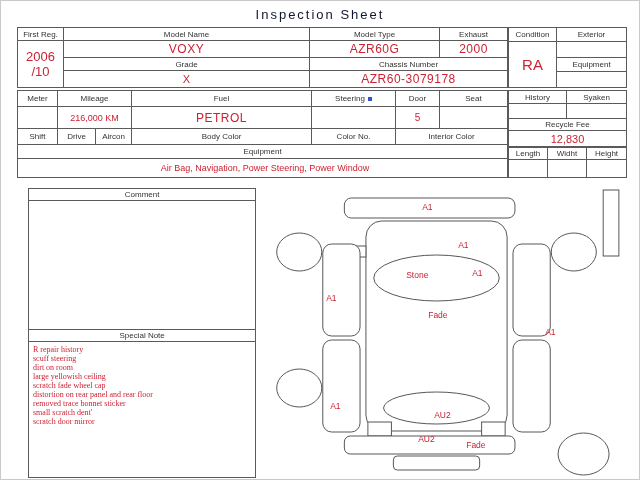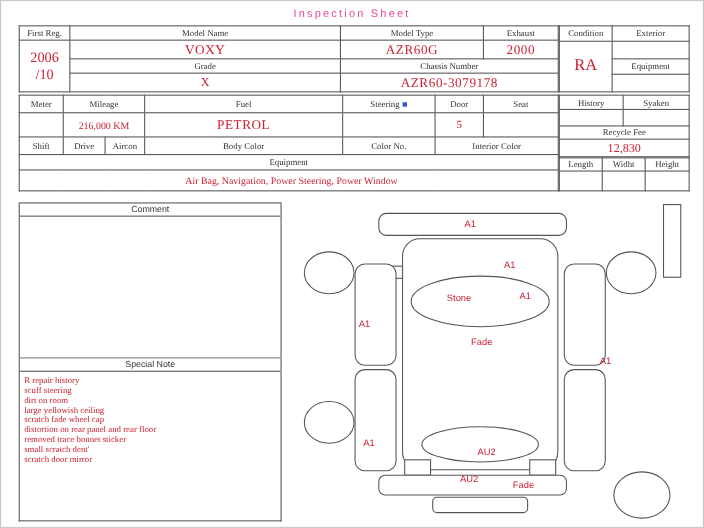--- a/index.html
+++ b/index.html
@@ -6,34 +6,33 @@
   html,body { width:640px; height:480px; }
   body {
     background:#fff;
     font-family:"Liberation Sans", sans-serif;
     border:1px solid #c9c9c9;
     overflow:hidden;
   }
   .sheet { padding:4px 16px 0 16px; }
   .title {
     text-align:center;
-    font-size:10px;
+    font-size:13px;
     letter-spacing:2px;
-    color:#ec4899;
+    color:#0f172a;
     padding:2px 0 5px 0;
   }
   .band { display:flex; }
   table.grid { border-collapse:collapse; table-layout:fixed; }
   .grid td {
     border:1px solid #5a5a5a;
     text-align:center;
     vertical-align:middle;
     overflow:hidden;
     white-space:nowrap;
-    font-family:Liberation Serif, serif;
   }
   .lbl { font-size:8px; color:#333; }
   .val { color:var(--accent, #cc2233); }
   .v9  { font-size:9px; }
   .v10 { font-size:10px; }
   .v11 { font-size:11px; }
   .v12 { font-size:12px; letter-spacing:0.5px; }
   .v13 { font-size:13px; }
   .v15 { font-size:15px; }
   tr.r-lbl  { height:13px; }
@@ -49,21 +48,21 @@
   .gap2 { height:2px; }
   .gap10 { height:10px; }
   .marker {
     display:inline-block; width:4px; height:4px;
     background:var(--marker, #3355cc);
     margin-left:3px; vertical-align:middle;
   }
   
   .main { display:flex; margin-top:0; }
   .left-col { width:240px; }
-  .notebox { border:1px solid #5a5a5a; background:#fff; }
+  .notebox { border:1px solid #5a5a5a; background:#fff;margin-left:11px; }
   .notebox .head {
     font-size:8px; color:#333; text-align:center;
     border-bottom:1px solid #5a5a5a; height:12px; line-height:12px;
   }
   .comment-box { height:142px; }
   .special-box { height:148px; border-top:none; }
   .note-lines { padding:3px 4px; }
   .note-line {
     font-size:8px; line-height:9px;
     color:var(--accent, #cc2233);

